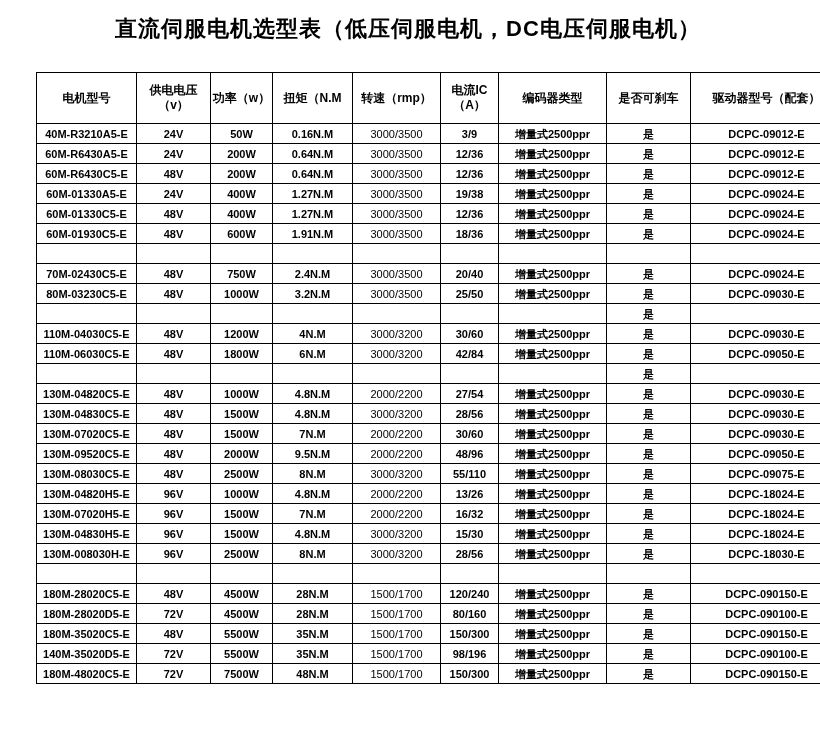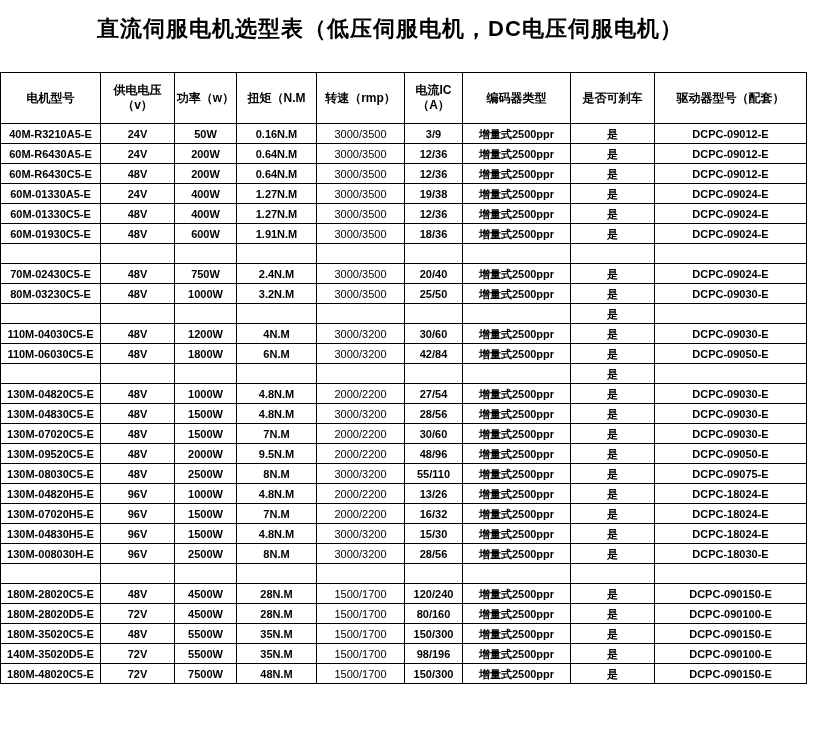--- a/index.html
+++ b/index.html
@@ -12,20 +12,21 @@
     height: 750px;
     font-family: "Liberation Sans", "DejaVu Sans", sans-serif;
     color: #000000;
     overflow: hidden;
   }
   .page {
     width: 780px;
     height: 750px;
     position: relative;
     box-sizing: border-box;
+    padding-left: 36px;
   }
   .title {
     text-align: center;
     font-size: 22px;
     font-weight: bold;
     letter-spacing: 1px;
     padding: 16px 0 14px 0;
     line-height: 1.2;
     white-space: nowrap;
   }

